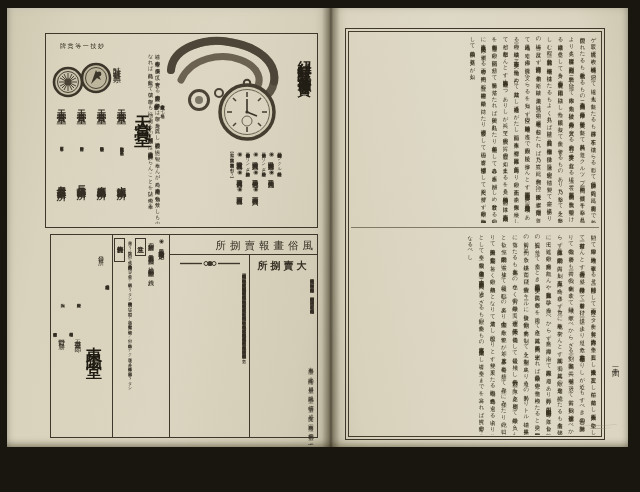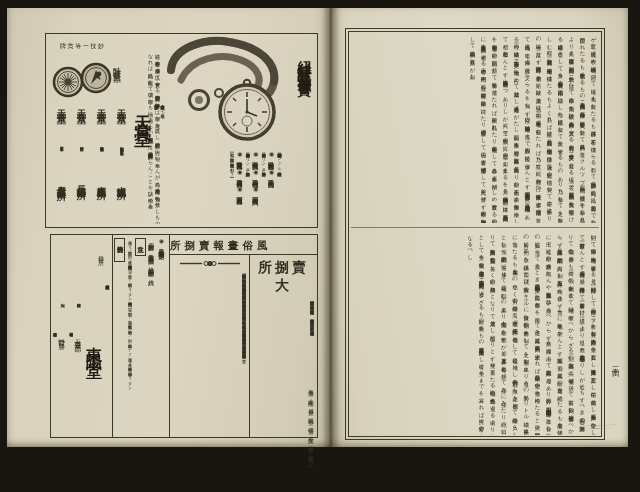--- a/index.html
+++ b/index.html
@@ -50,24 +50,24 @@
   .store-main .name{font-size:17px;font-weight:bold;letter-spacing:7px;line-height:19px;color:#1f1b12;}
   .branches{position:absolute;left:2px;top:68px;width:83px;height:126px;display:flex;flex-direction:row-reverse;}
   .branch{width:20px;display:flex;flex-direction:column;align-items:center;}
   .branch .bname{font-size:9.5px;font-weight:bold;letter-spacing:2px;height:42px;}
   .branch .baddr{font-size:3.7px;line-height:4.8px;height:34px;letter-spacing:0;}
   .branch .boffice{font-size:9.5px;font-weight:bold;letter-spacing:1px;height:48px;}
 
   
   .colo{position:absolute;left:43px;top:226px;width:268px;height:204px;border:1px solid var(--rule);}
   .sellers-hdr{position:absolute;right:0;top:0;width:148px;height:20px;border-left:1px solid var(--rule);
-    border-bottom:1px solid var(--rule);text-align:left;line-height:20px;font-size:10.5px;
-    font-weight:bold;letter-spacing:4px;}
+    border-bottom:1px solid var(--rule);text-align:right;line-height:20px;font-size:10.5px;
+    font-weight:normal;letter-spacing:4px;}
   .main-sellers{position:absolute;right:0;top:20px;width:68px;bottom:0;border-left:1px solid var(--rule);padding:2px;}
-  .ms-hdr{text-align:center;font-size:14px;font-weight:bold;letter-spacing:3px;margin:2px 0 3px;}
+  .ms-hdr{text-align:center;font-size:10px;font-weight:bold;letter-spacing:3px;margin:2px 0 3px;}
   .ms-addrs{height:84px;width:62px;margin:0 auto;font-size:4.2px;line-height:6.2px;overflow:hidden;}
   .ms-names{height:82px;width:62px;margin:3px auto 0;font-size:5.4px;line-height:7.4px;letter-spacing:1px;overflow:hidden;}
   .retailers{position:absolute;right:68px;top:20px;width:80px;bottom:0;border-left:1px solid var(--rule);padding:2px;}
   .orn{display:block;margin:2px auto 3px;}
   .ret-list{height:165px;width:74px;margin:0 auto;font-size:4.2px;line-height:5.7px;overflow:hidden;}
   .pricing{position:absolute;right:148px;top:0;width:57px;bottom:0;border-left:1px solid var(--rule);padding:3px 2px;overflow:hidden;}
   .pricing .ph{font-size:5.8px;font-weight:bold;letter-spacing:.8px;margin:0 1.5px;}
   .pricing .pl{font-size:6px;letter-spacing:.7px;line-height:7.4px;margin:0 1.5px;}
   .pricing .nh{font-size:6.2px;font-weight:bold;border:.5px solid var(--rule);padding:2px 0;margin:0 2px;height:18px;}
   .pricing .nb{font-size:4.1px;line-height:5.5px;margin:0 1px;}

